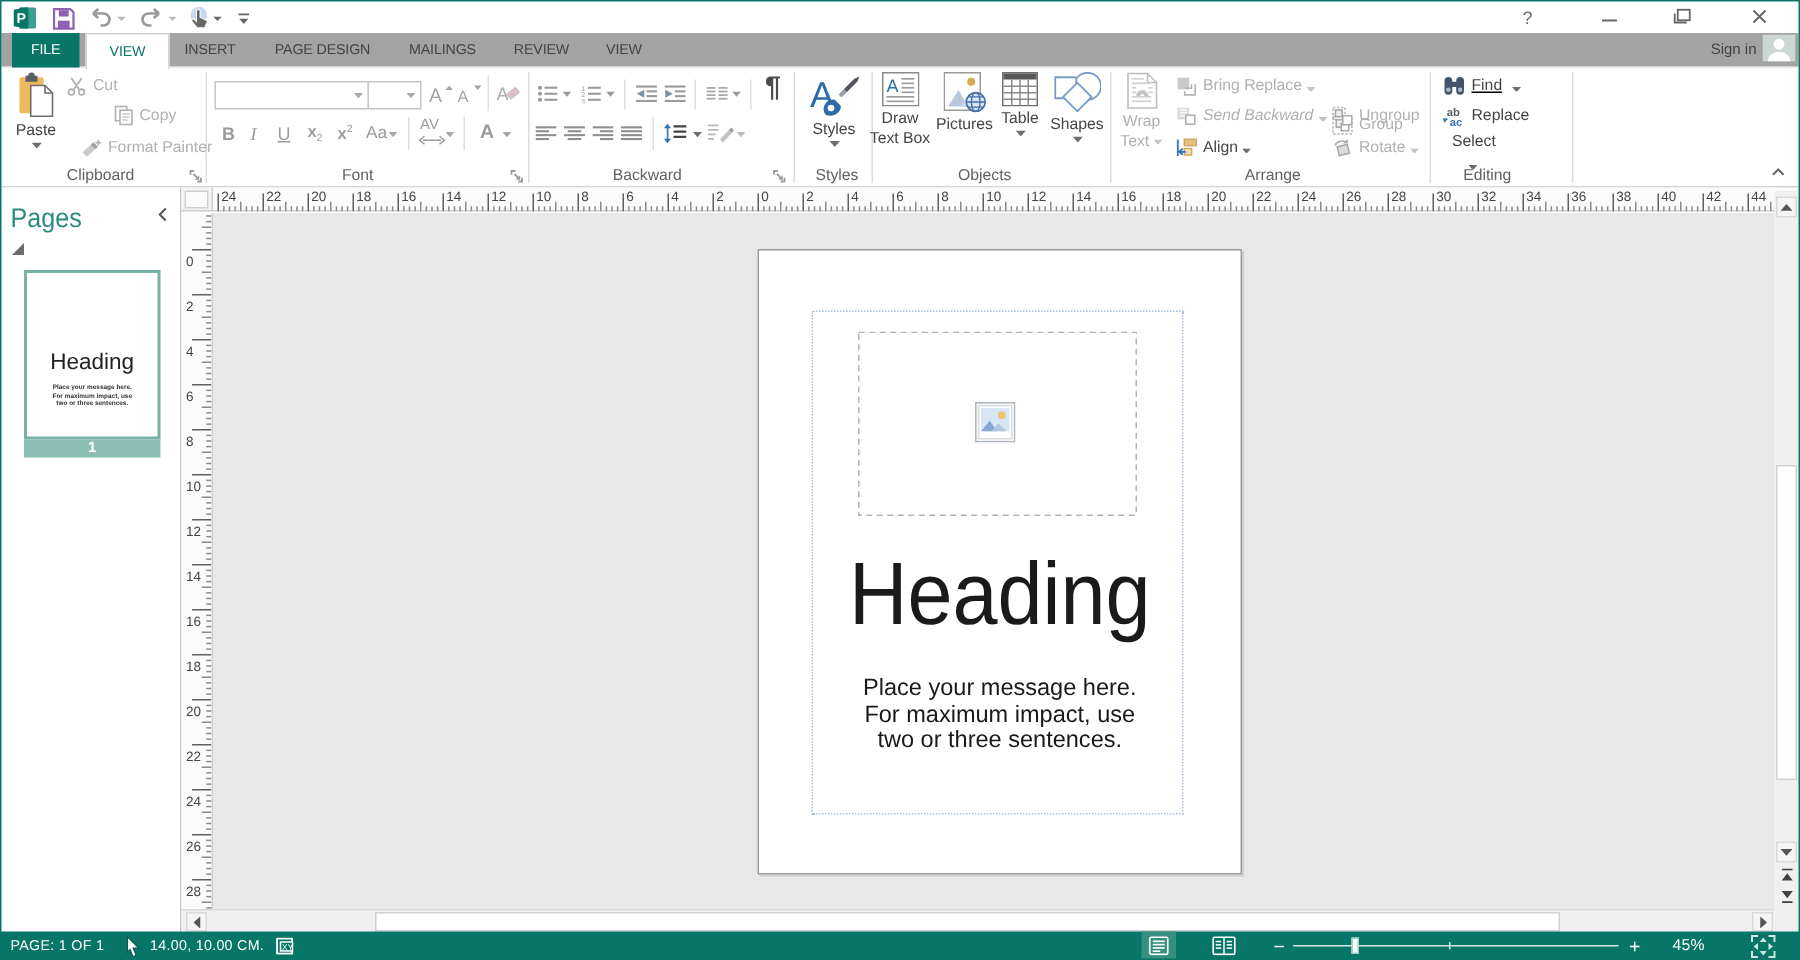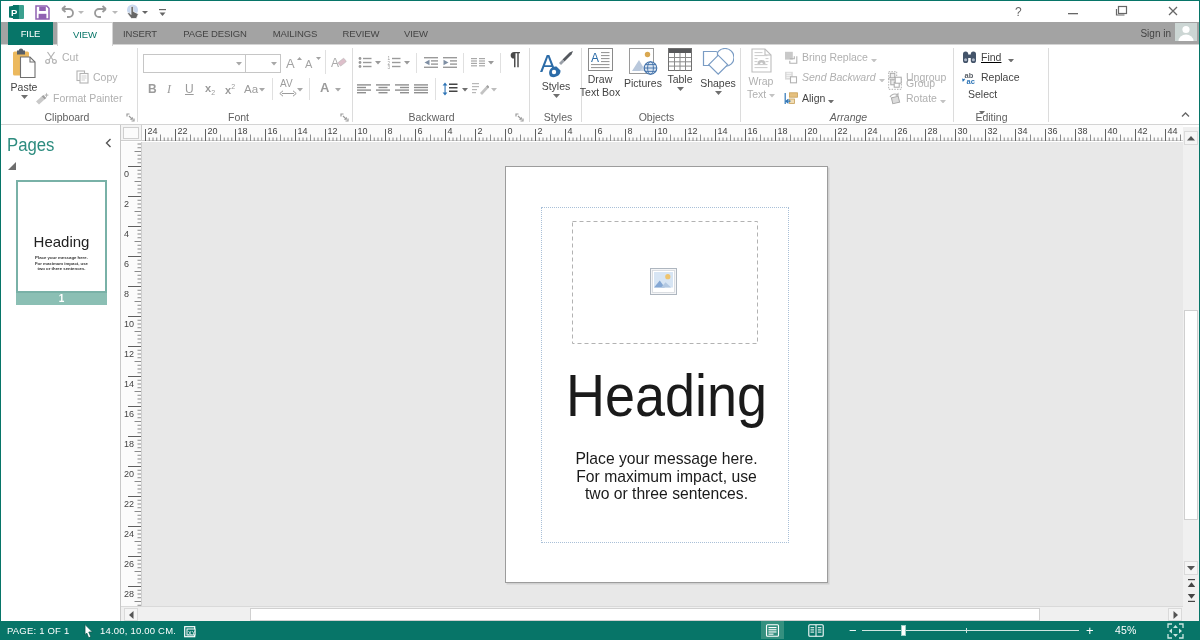--- a/index.html
+++ b/index.html
@@ -199,21 +199,21 @@
     <div class="rrow" style="left:43px; top:22px;padding-left:32px;">
       <svg width="13" height="14" viewBox="0 0 13 14">
         <rect x="1" y="1" width="7.5" height="9.5" fill="#fff" stroke="#b3b3b3" stroke-width="1.1"></rect>
         <rect x="4" y="3.5" width="8" height="9.5" fill="#fff" stroke="#b3b3b3" stroke-width="1.1"></rect>
         <g stroke="#c9c9c9" stroke-width=".9">
           <path d="M5.5 6h5M5.5 8h5M5.5 10h3.5"></path>
         </g>
       </svg>
       <span class="rgray" style="margin-left:4px">Copy</span>
     </div>
-    <div class="rrow" style="left:34px; top:43px;">
+    <div class="rrow" style="left:53px; top:43px;">
       <svg width="15" height="13" viewBox="0 0 15 13">
         <path d="M1 9.5 L6.5 4.5 l3 3 L4 12.5z" fill="#c9c9c9"></path>
         <path d="M6.5 4.5 l1.8-1.6 3 3 -1.8 1.6z" fill="#9f9f9f"></path>
         <path d="M11.5 0.5 l.7 1.9 1.9.7 -1.9.7 -.7 1.9 -.7-1.9 -1.9-.7 1.9-.7z" fill="#b3b3b3"></path>
       </svg>
       <span class="rgray" style="margin-left:3px">Format Painter</span>
     </div>
     <div class="glabel" style="left:23px; width:86px;">Clipboard</div>
     <div class="glauncher" style="left:125px;">
       <svg width="9" height="9" viewBox="0 0 9 9">
@@ -606,21 +606,21 @@
       <svg width="14" height="13" viewBox="0 0 14 13">
         <path d="M2 5 a5 4 0 0 1 8-2" fill="none" stroke="#b0b0b0" stroke-width="1.1"></path>
         <path d="M10.5 0.5 v3.2 h-3.2z" fill="#b0b0b0"></path>
         <rect x="4" y="5" width="7" height="6" transform="rotate(-14 7.5 8)" fill="#dcdcdc" stroke="#a8a8a8"></rect>
       </svg>
       <span class="rgray" style="margin-left:4px">Rotate</span>
       <span class="chev"><svg width="6" height="3.5" viewBox="0 0 6 3.5">
           <path d="M0 0 h6 l-3.0 3.5z" fill="#c3c3c3"></path>
         </svg></span>
     </div>
-    <div class="glabel" style="left:805px; width:85px;font-style:italic;">Arrange</div>
+    <div class="glabel" style="left:805px; width:85px;">Arrange</div>
     <div class="rrow" style="left:961px; top:2px;text-decoration:underline;">
       <svg width="15" height="13" viewBox="0 0 15 13">
         <g fill="#44546a">
           <path d="M1 3 a2.6 2.6 0 0 1 5.2 0 v6.5 a2.6 2.6 0 0 1 -5.2 0z"></path>
           <path d="M8.8 3 a2.6 2.6 0 0 1 5.2 0 v6.5 a2.6 2.6 0 0 1 -5.2 0z"></path>
           <rect x="5.5" y="3.5" width="4" height="3.5"></rect>
         </g>
         <circle cx="3.6" cy="8.8" r="1.5" fill="#aeb8c8"></circle>
         <circle cx="11.4" cy="8.8" r="1.5" fill="#aeb8c8"></circle>
       </svg>

